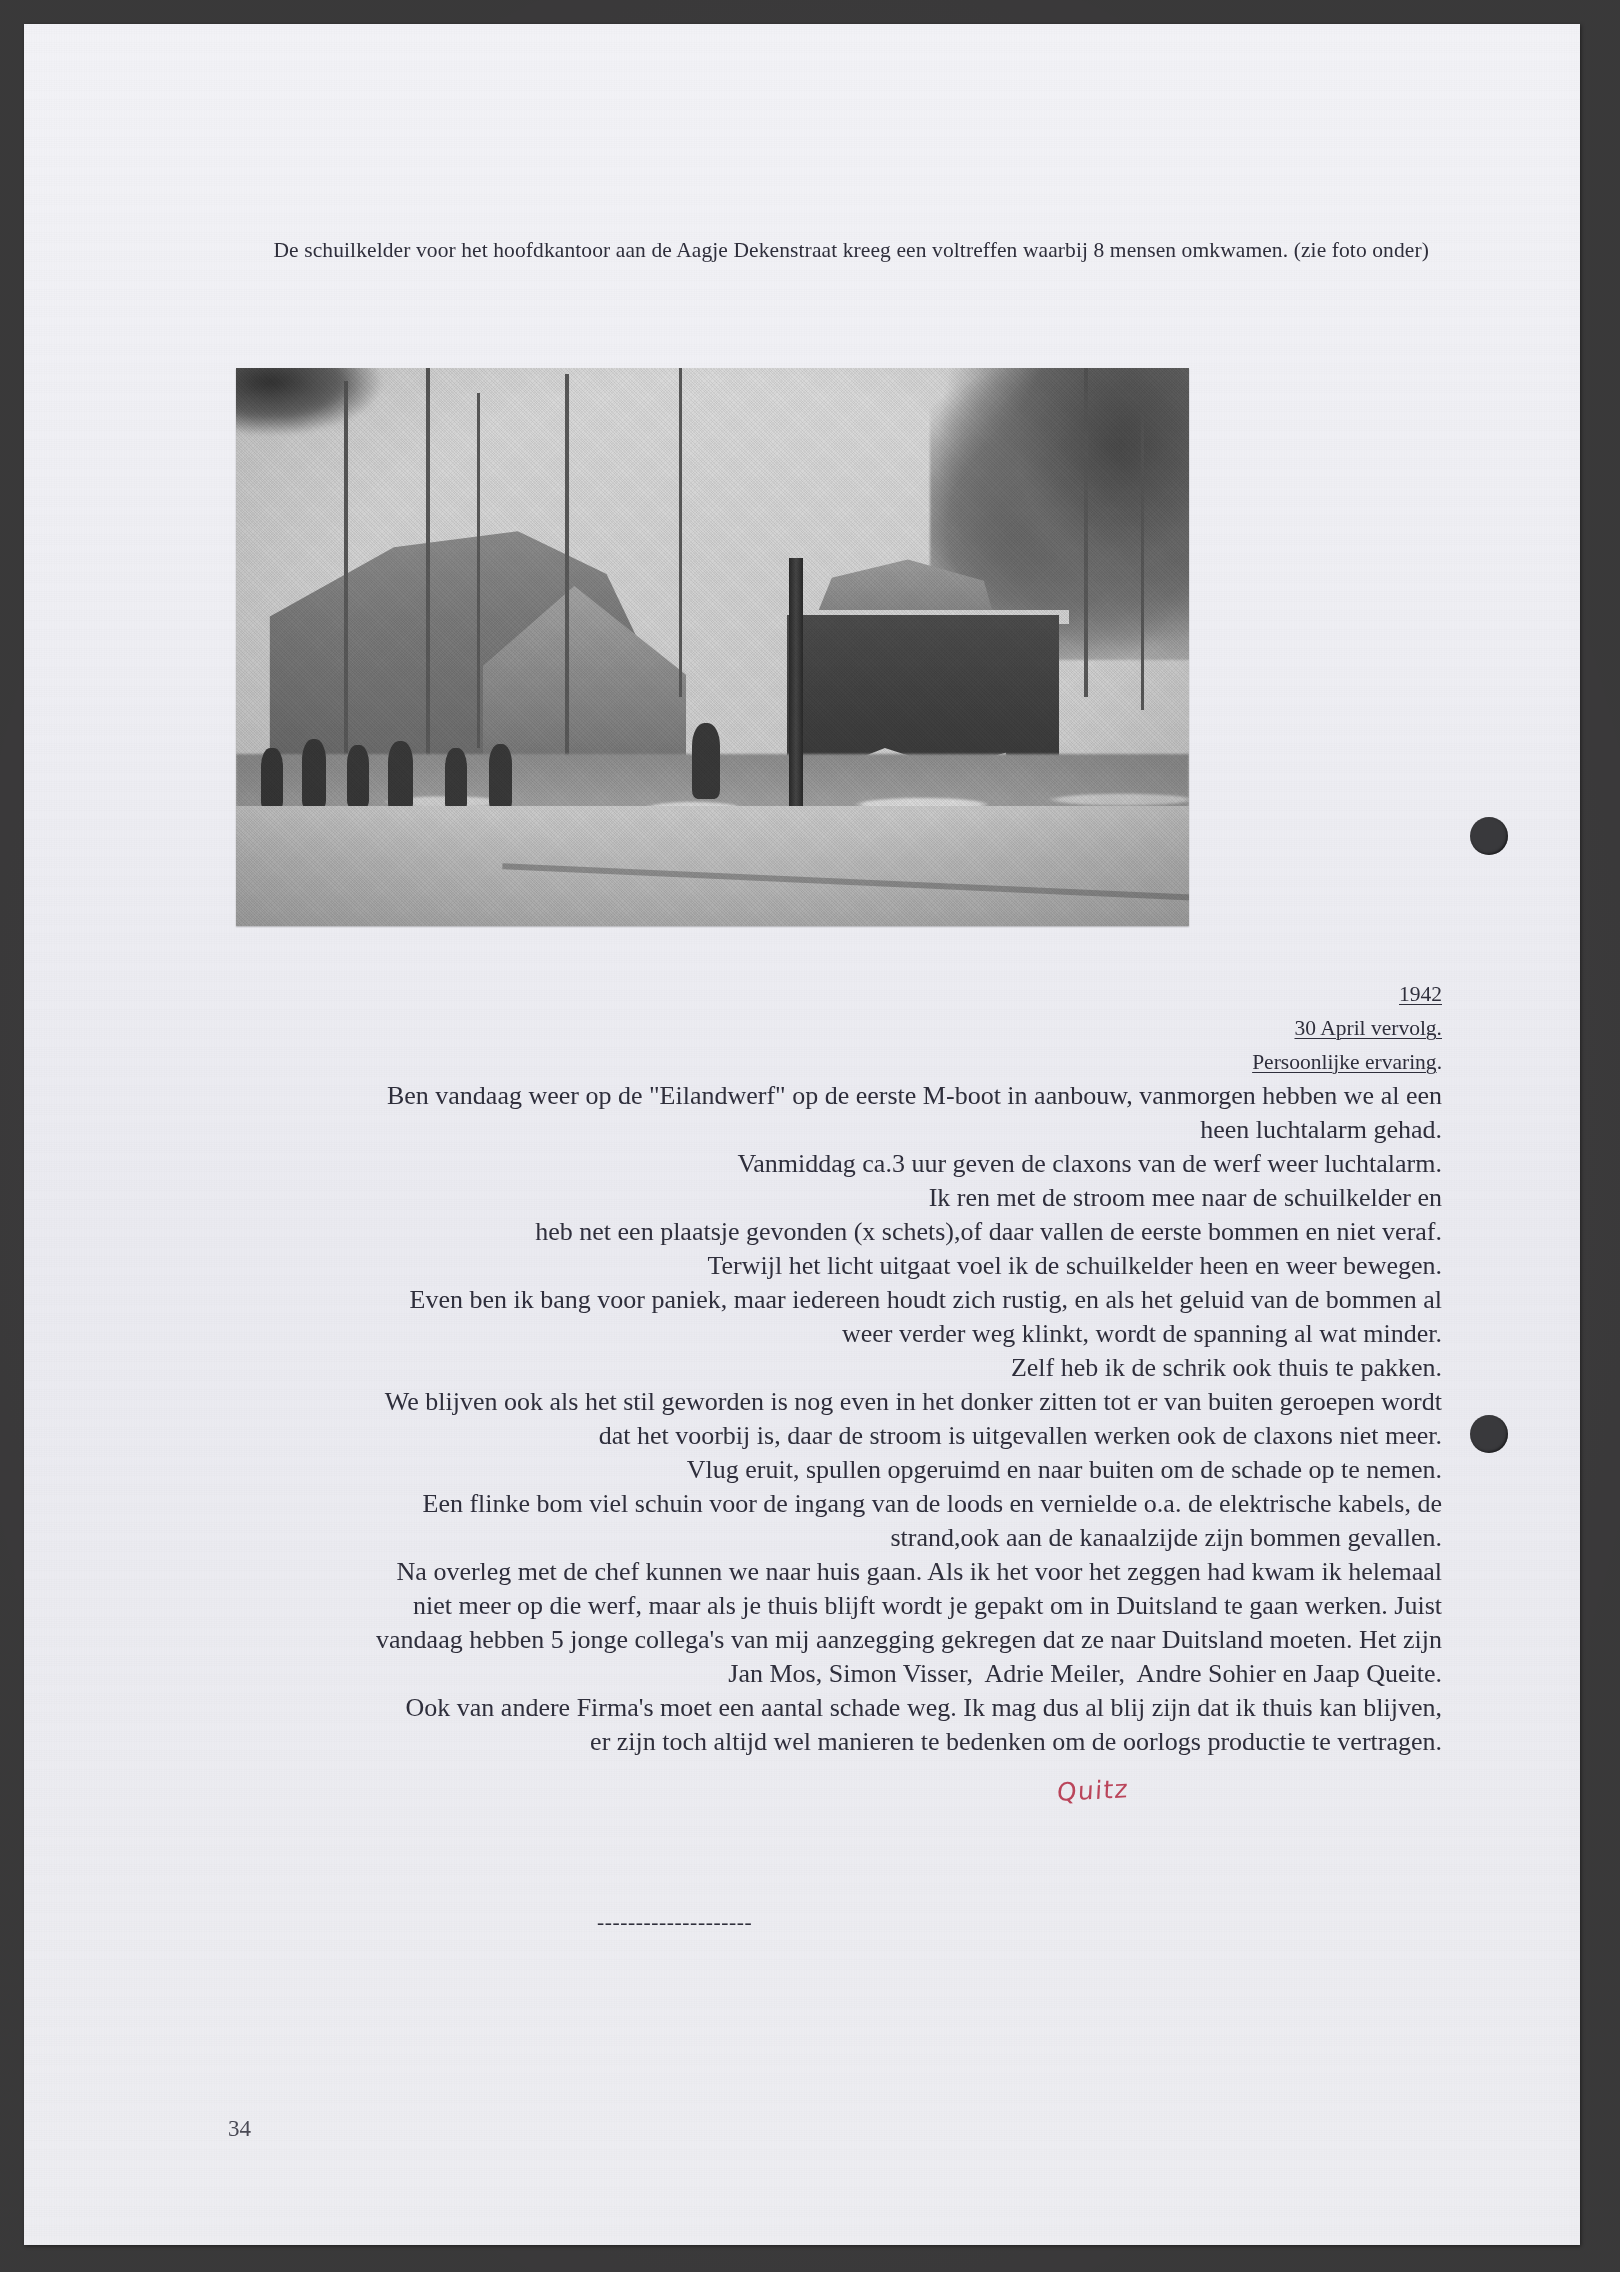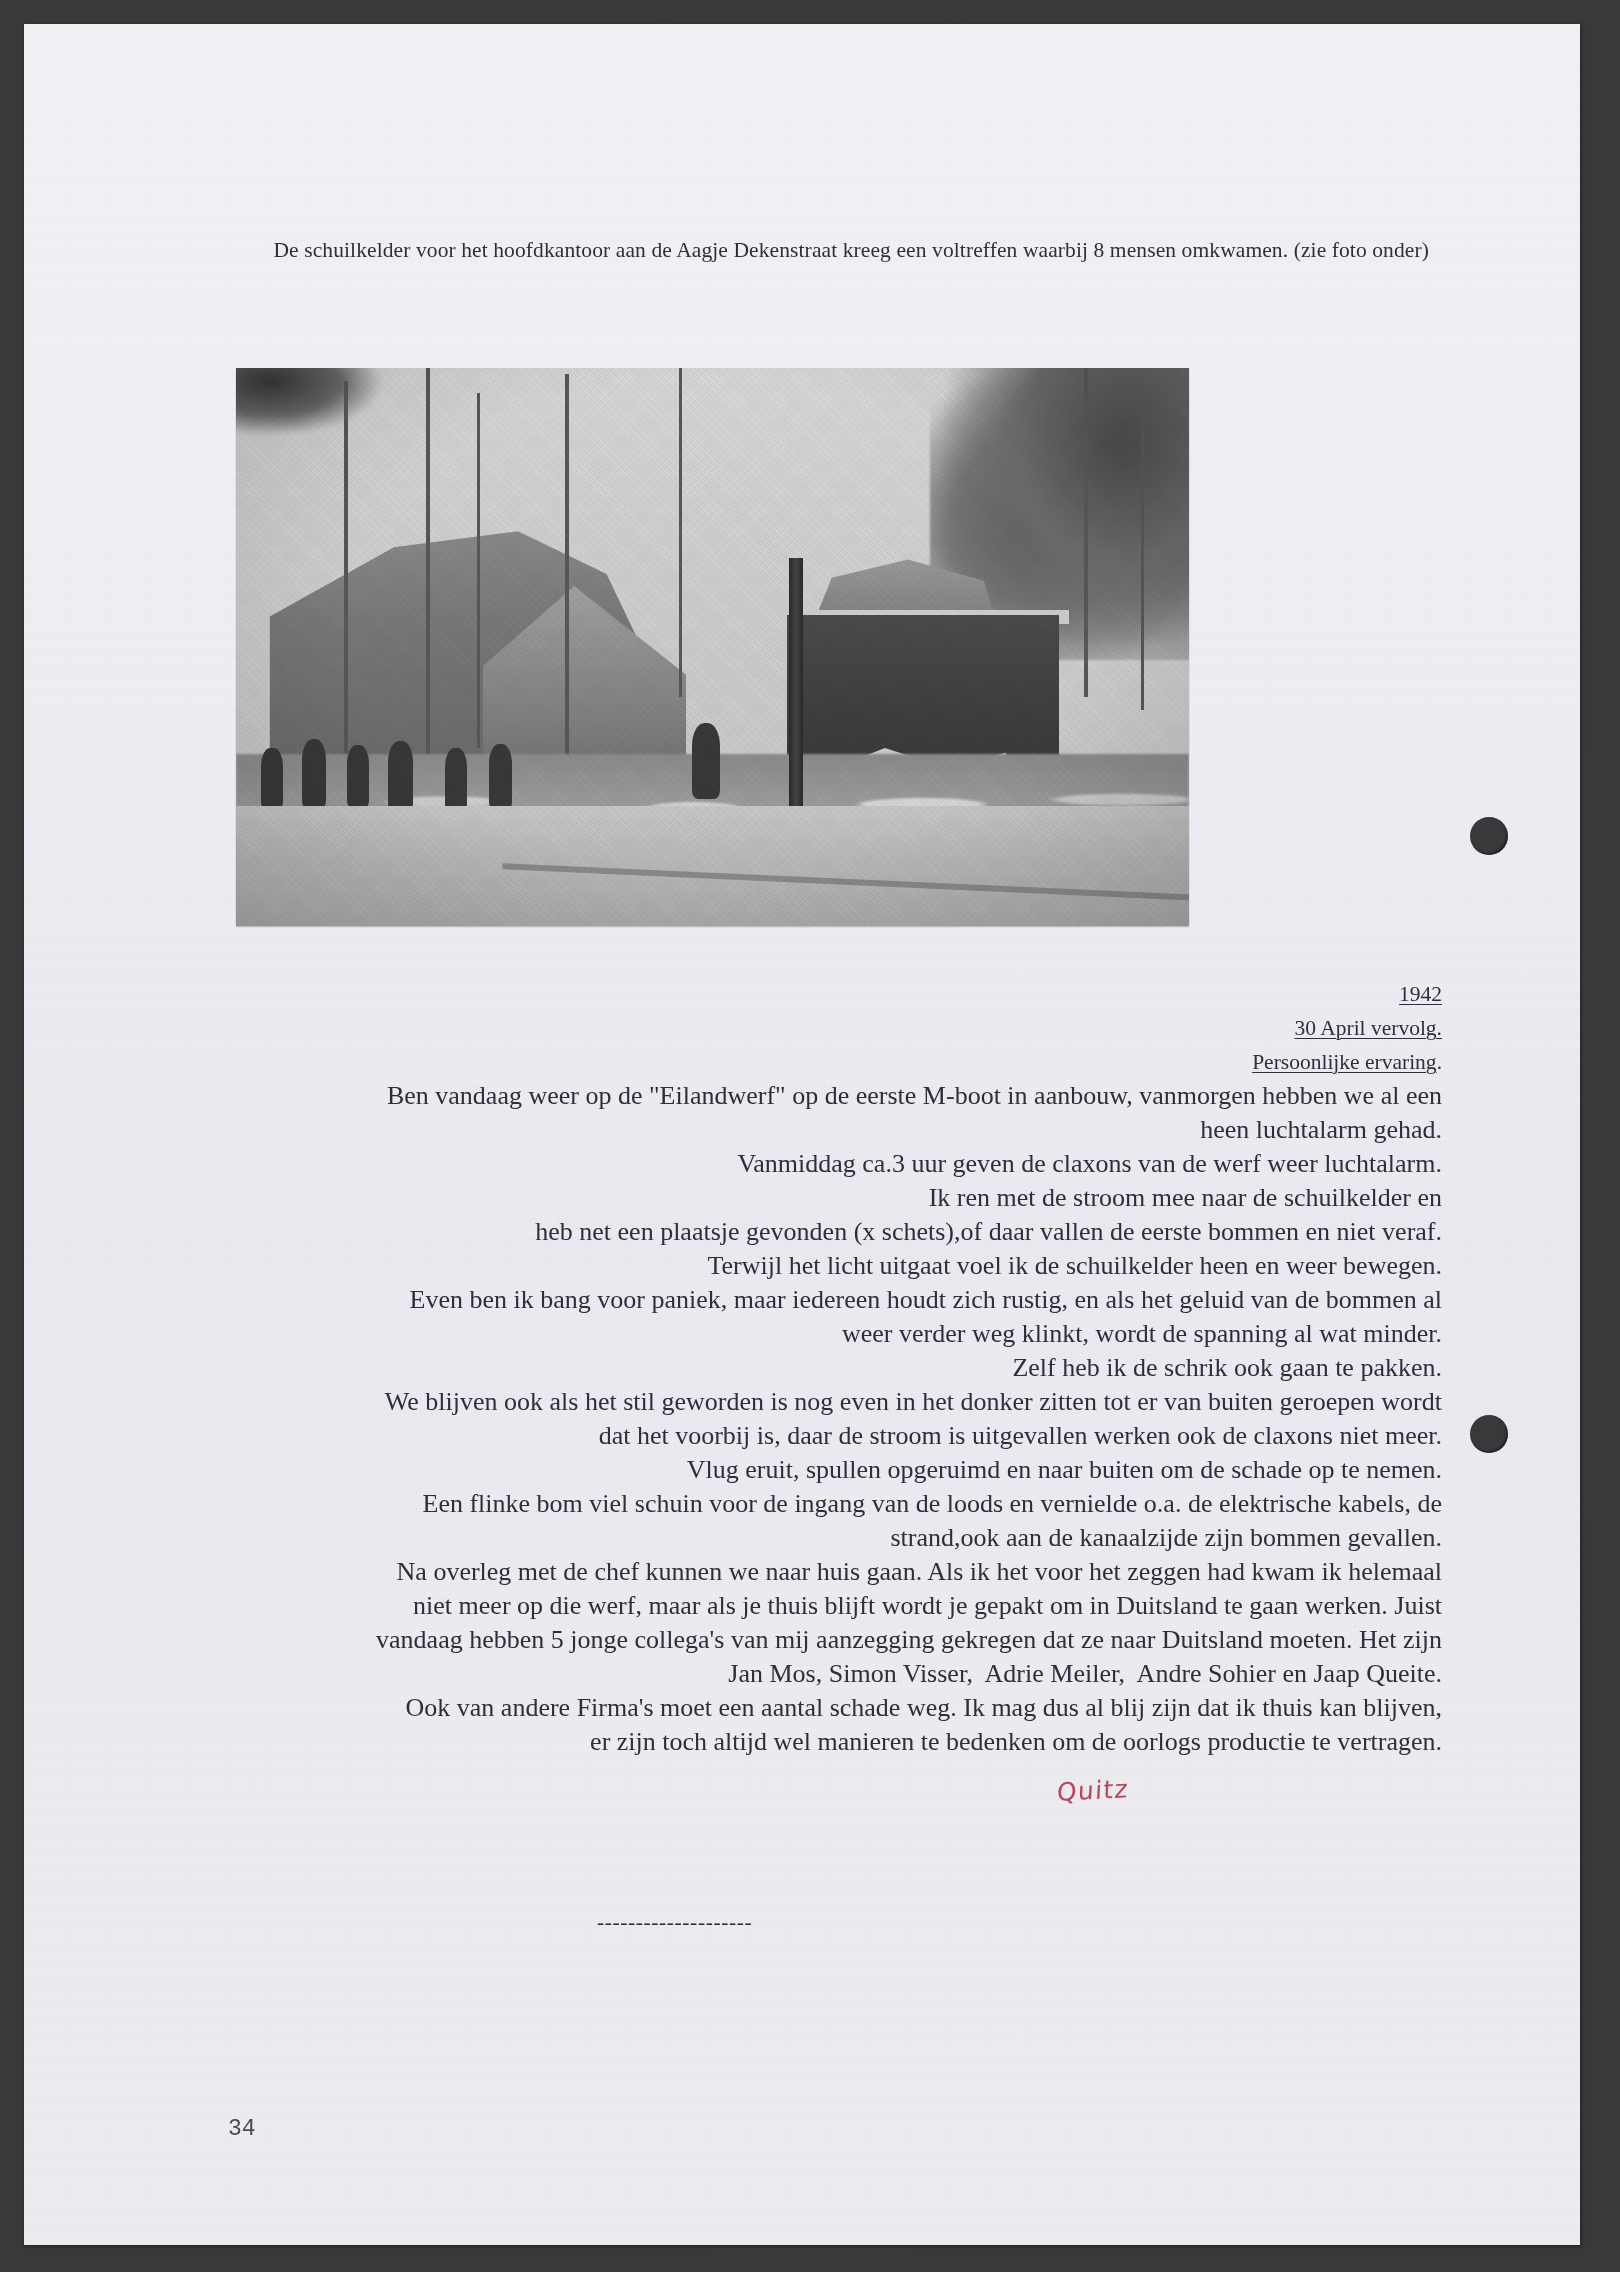--- a/index.html
+++ b/index.html
@@ -277,21 +277,21 @@
     letter-spacing: 0.6px;
     color: #2f2f3c;
     font-family: "Liberation Serif", serif;
   }
 
   
   #page-number {
     position: absolute;
     left: 204px;
     top: 2092px;
-    font-family: Liberation Mono, monospace;
+    font-family: Liberation Serif, serif;
     font-size: 23px;
     color: #4a4a55;
   }
 </style>
 </head>
 <body>
 
 <div id="scan-bed">
 
   <div id="paper">
@@ -356,21 +356,21 @@
       </div>
 
       <div class="line">Ben vandaag weer op de "Eilandwerf" op de eerste M-boot in aanbouw, vanmorgen hebben we al een</div>
       <div class="line">heen luchtalarm gehad.</div>
       <div class="line">Vanmiddag ca.3 uur geven de claxons van de werf weer luchtalarm.</div>
       <div class="line">Ik ren met de stroom mee naar de schuilkelder en</div>
       <div class="line">heb net een plaatsje gevonden (x schets),of daar vallen de eerste bommen en niet veraf.</div>
       <div class="line">Terwijl het licht uitgaat voel ik de schuilkelder heen en weer bewegen.</div>
       <div class="line">Even ben ik bang voor paniek, maar iedereen houdt zich rustig, en als het geluid van de bommen al</div>
       <div class="line">weer verder weg klinkt, wordt de spanning al wat minder.</div>
-      <div class="line">Zelf heb ik de schrik ook gaan te pakken.</div>
+      <div class="line">Zelf heb ik de schrik ook thuis te pakken.</div>
       <div class="line">We blijven ook als het stil geworden is nog even in het donker zitten tot er van buiten geroepen wordt</div>
       <div class="line">dat het voorbij is, daar de stroom is uitgevallen werken ook de claxons niet meer.</div>
       <div class="line">Vlug eruit, spullen opgeruimd en naar buiten om de schade op te nemen.</div>
       <div class="line">Een flinke bom viel schuin voor de ingang van de loods en vernielde o.a. de elektrische kabels, de</div>
       <div class="line">strand,ook aan de kanaalzijde zijn bommen gevallen.</div>
       <div class="line">Na overleg met de chef kunnen we naar huis gaan. Als ik het voor het zeggen had kwam ik helemaal</div>
       <div class="line">niet meer op die werf, maar als je thuis blijft wordt je gepakt om in Duitsland te gaan werken. Juist</div>
       <div class="line">vandaag hebben 5 jonge collega's van mij aanzegging gekregen dat ze naar Duitsland moeten. Het zijn</div>
       <div class="line">Jan Mos, Simon Visser,  Adrie Meiler,  Andre Sohier en Jaap Queite.</div>
       <div class="line">Ook van andere Firma's moet een aantal schade weg. Ik mag dus al blij zijn dat ik thuis kan blijven,</div>

